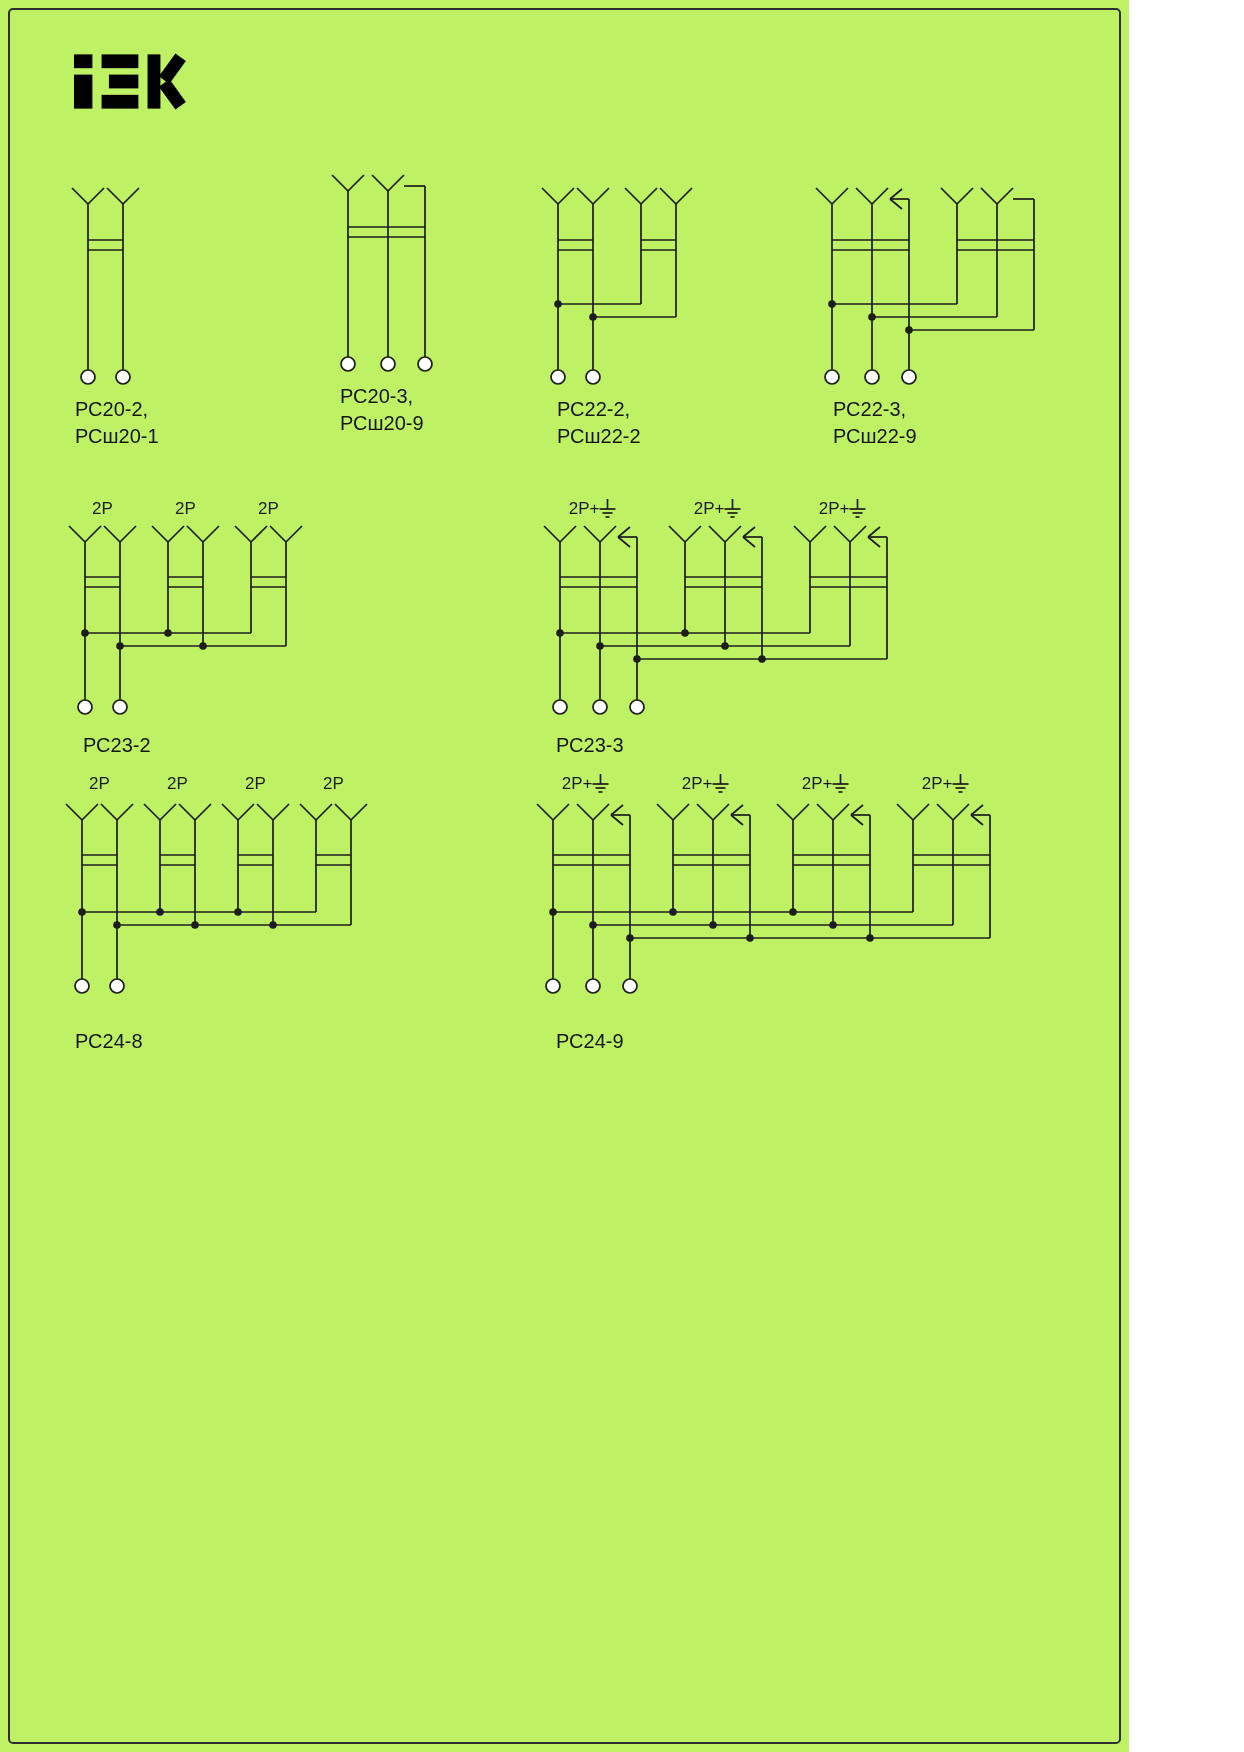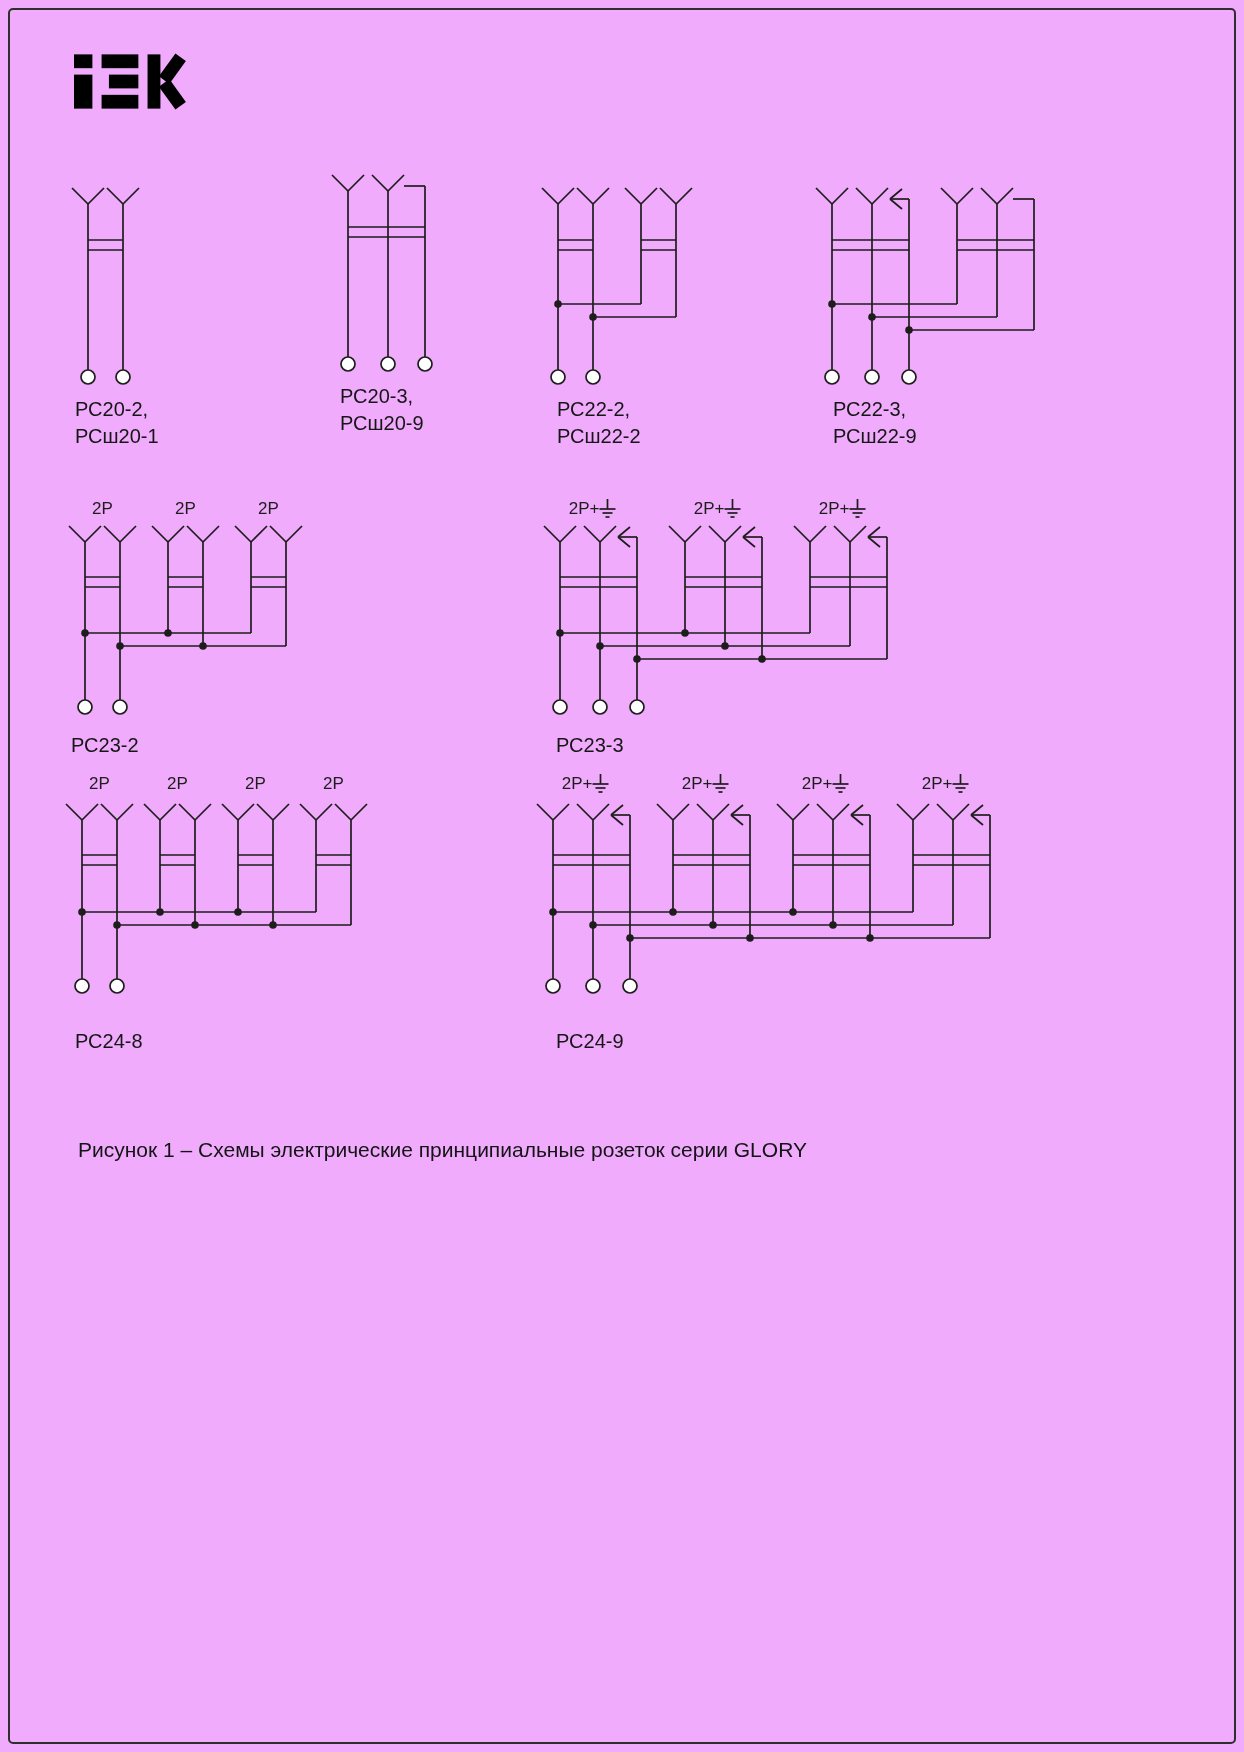--- a/index.html
+++ b/index.html
@@ -1,17 +1,17 @@
 <!DOCTYPE html>
 <html><head>
 <meta charset="utf-8">
 <style>
   *{margin:0;padding:0;box-sizing:border-box}
   html,body{background:#ffffff}
-  .page{position:relative;width:1244px;height:1752px;background:#f0abfc;
+  .page{position:relative;width:1129px;height:1752px;background:#bef264;
         font-family:"Liberation Sans",sans-serif;color:#1a1a1a;overflow:hidden}
   .frame{position:absolute;inset:8px;border:2px solid #2e2e2e;border-radius:5px;pointer-events:none}
   .logo{position:absolute;left:74px;top:52px;line-height:0}
   .schematic{position:absolute}
   .schematic svg{display:block}
   .slabel{position:absolute;font-size:20px;line-height:27px;white-space:nowrap;color:#161616}
   .caption{position:absolute;left:78px;top:1138px;font-size:21px;color:#141414}
 </style>
 </head>
 <body>
@@ -189,21 +189,21 @@
         <circle cx="30" cy="138" r="3.8" fill="#1d1d1b" stroke="none"></circle>
         <circle cx="65" cy="151" r="3.8" fill="#1d1d1b" stroke="none"></circle>
         <text x="47.5" y="19" text-anchor="middle" font-size="17" fill="#1d1d1b" stroke="none" font-family="&quot;Liberation Sans&quot;, sans-serif">2Р</text>
         <circle cx="113" cy="138" r="3.8" fill="#1d1d1b" stroke="none"></circle>
         <circle cx="148" cy="151" r="3.8" fill="#1d1d1b" stroke="none"></circle>
         <text x="130.5" y="19" text-anchor="middle" font-size="17" fill="#1d1d1b" stroke="none" font-family="&quot;Liberation Sans&quot;, sans-serif">2Р</text>
         <text x="213.5" y="19" text-anchor="middle" font-size="17" fill="#1d1d1b" stroke="none" font-family="&quot;Liberation Sans&quot;, sans-serif">2Р</text>
         <circle cx="30" cy="212" r="7" fill="#fff" stroke="#1d1d1b" stroke-width="1.7"></circle>
         <circle cx="65" cy="212" r="7" fill="#fff" stroke="#1d1d1b" stroke-width="1.7"></circle>
       </svg>
-    <div class="slabel" style="left:16px;top:237px">
+    <div class="slabel" style="left:28px;top:237px">
       <div>РС23-2</div>
     </div>
   </div>
 
   <div class="schematic" style="left:530px;top:495px">
     <svg class="diagram" width="385" height="226">
         <g stroke="#1d1d1b" stroke-width="1.7" fill="none">
           <line x1="30" y1="138" x2="280" y2="138"></line>
           <line x1="70" y1="151" x2="320" y2="151"></line>
           <line x1="107" y1="164" x2="357" y2="164"></line>
@@ -430,14 +430,13 @@
         </g>
         <circle cx="30" cy="216" r="7" fill="#fff" stroke="#1d1d1b" stroke-width="1.7"></circle>
         <circle cx="70" cy="216" r="7" fill="#fff" stroke="#1d1d1b" stroke-width="1.7"></circle>
         <circle cx="107" cy="216" r="7" fill="#fff" stroke="#1d1d1b" stroke-width="1.7"></circle>
       </svg>
     <div class="slabel" style="left:33px;top:258px">
       <div>РС24-9</div>
     </div>
   </div>
 
-  <div class="caption">Рисунок 1 – Схемы электрические принципиальные розеток серии GLORY</div>
 </div>
 
 </body></html>

